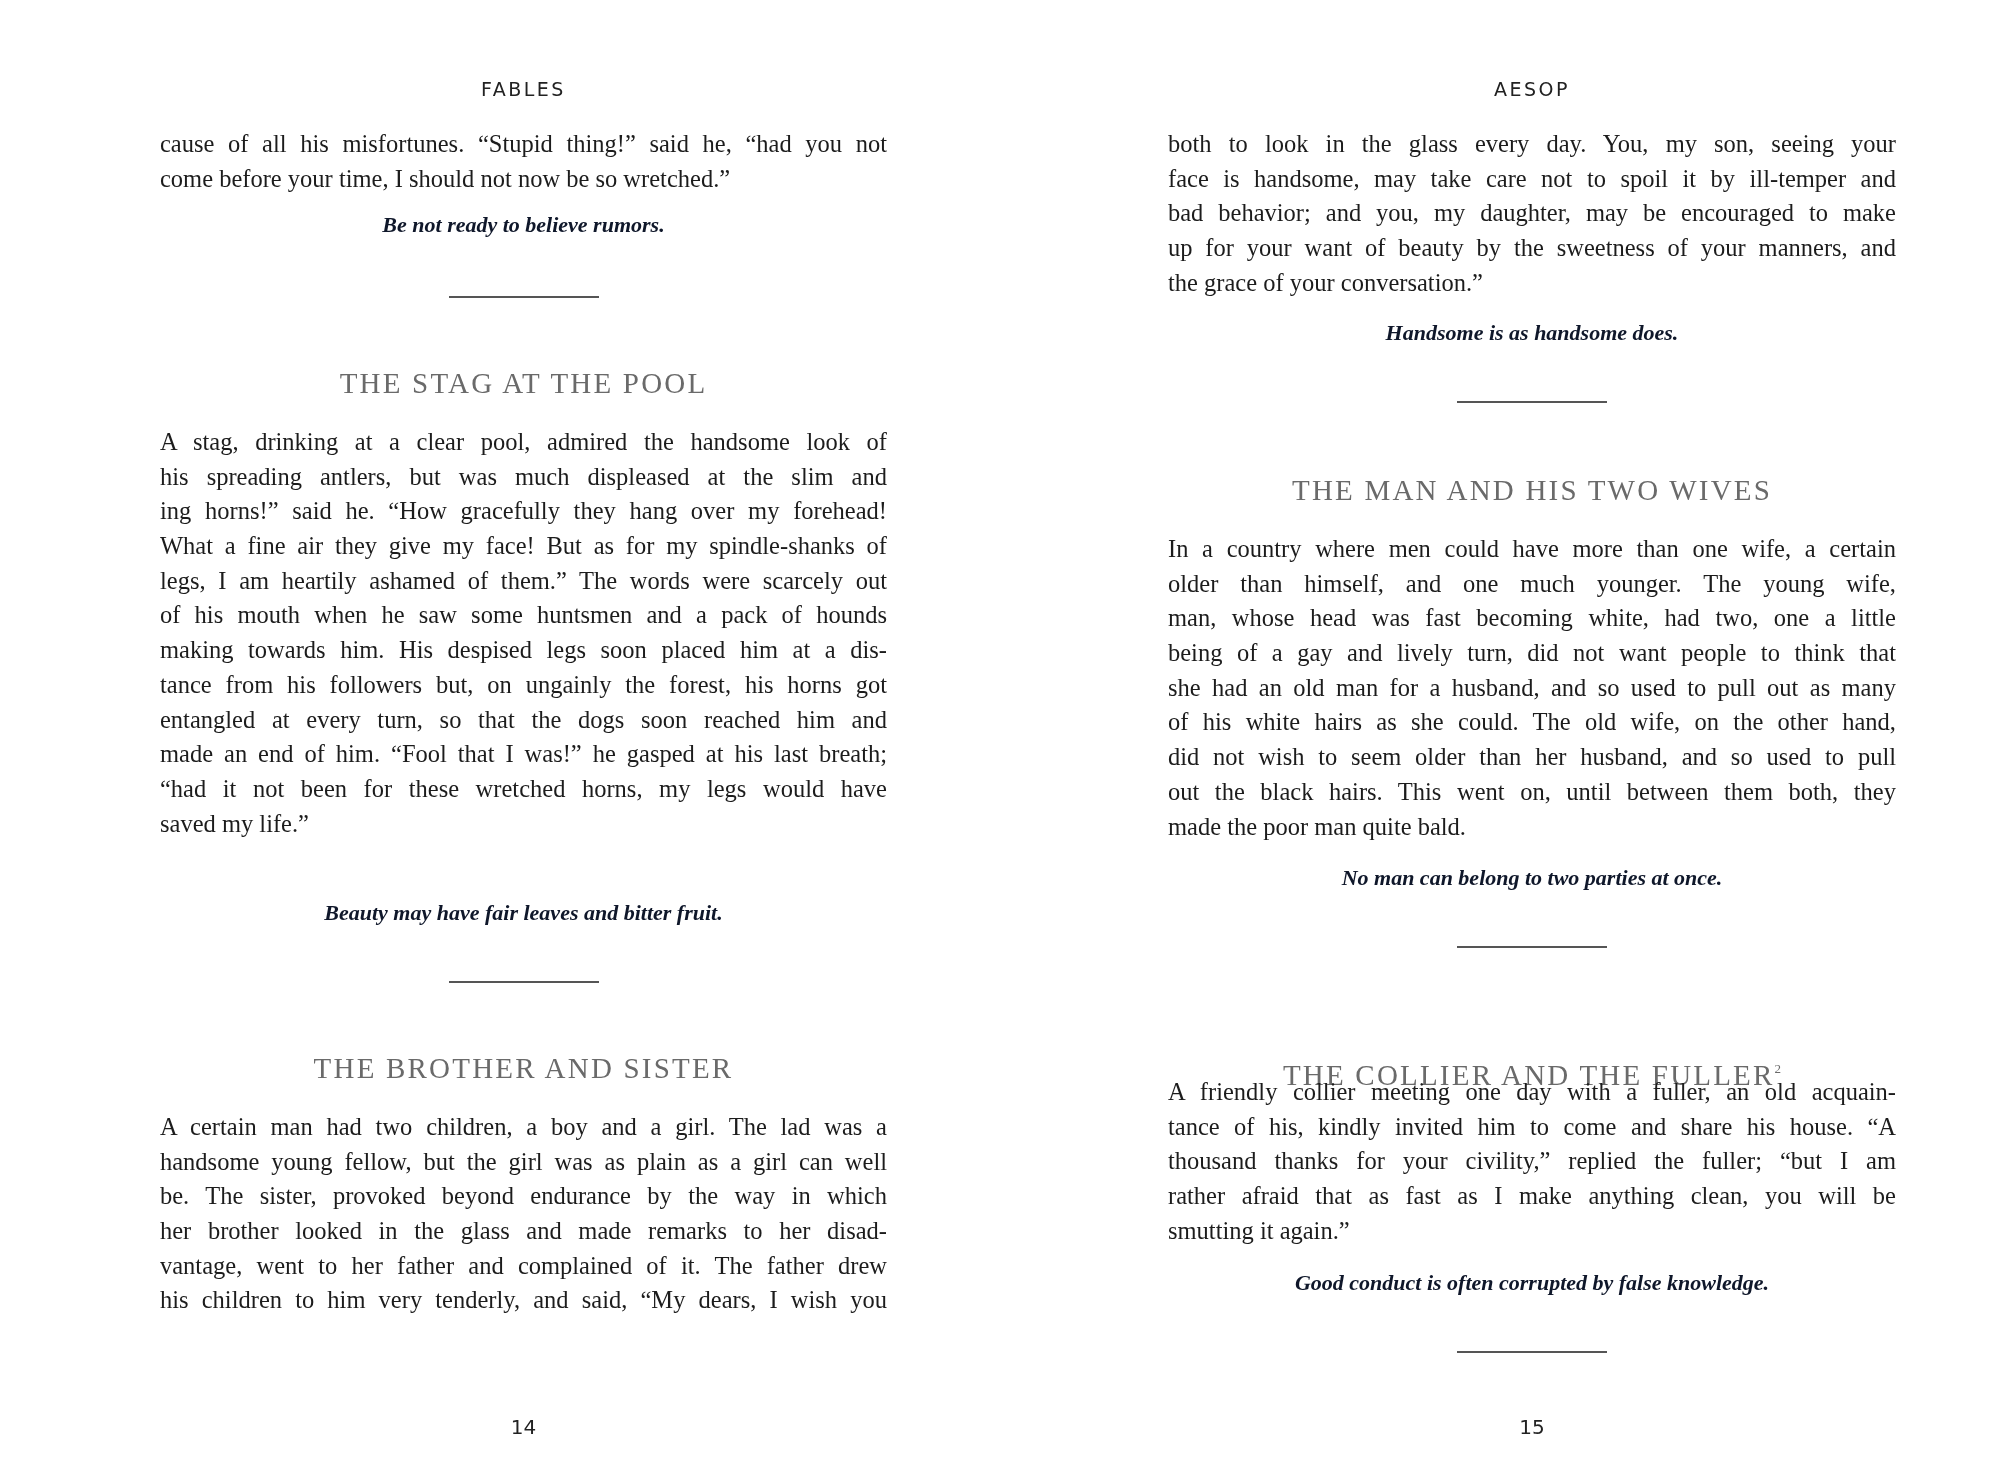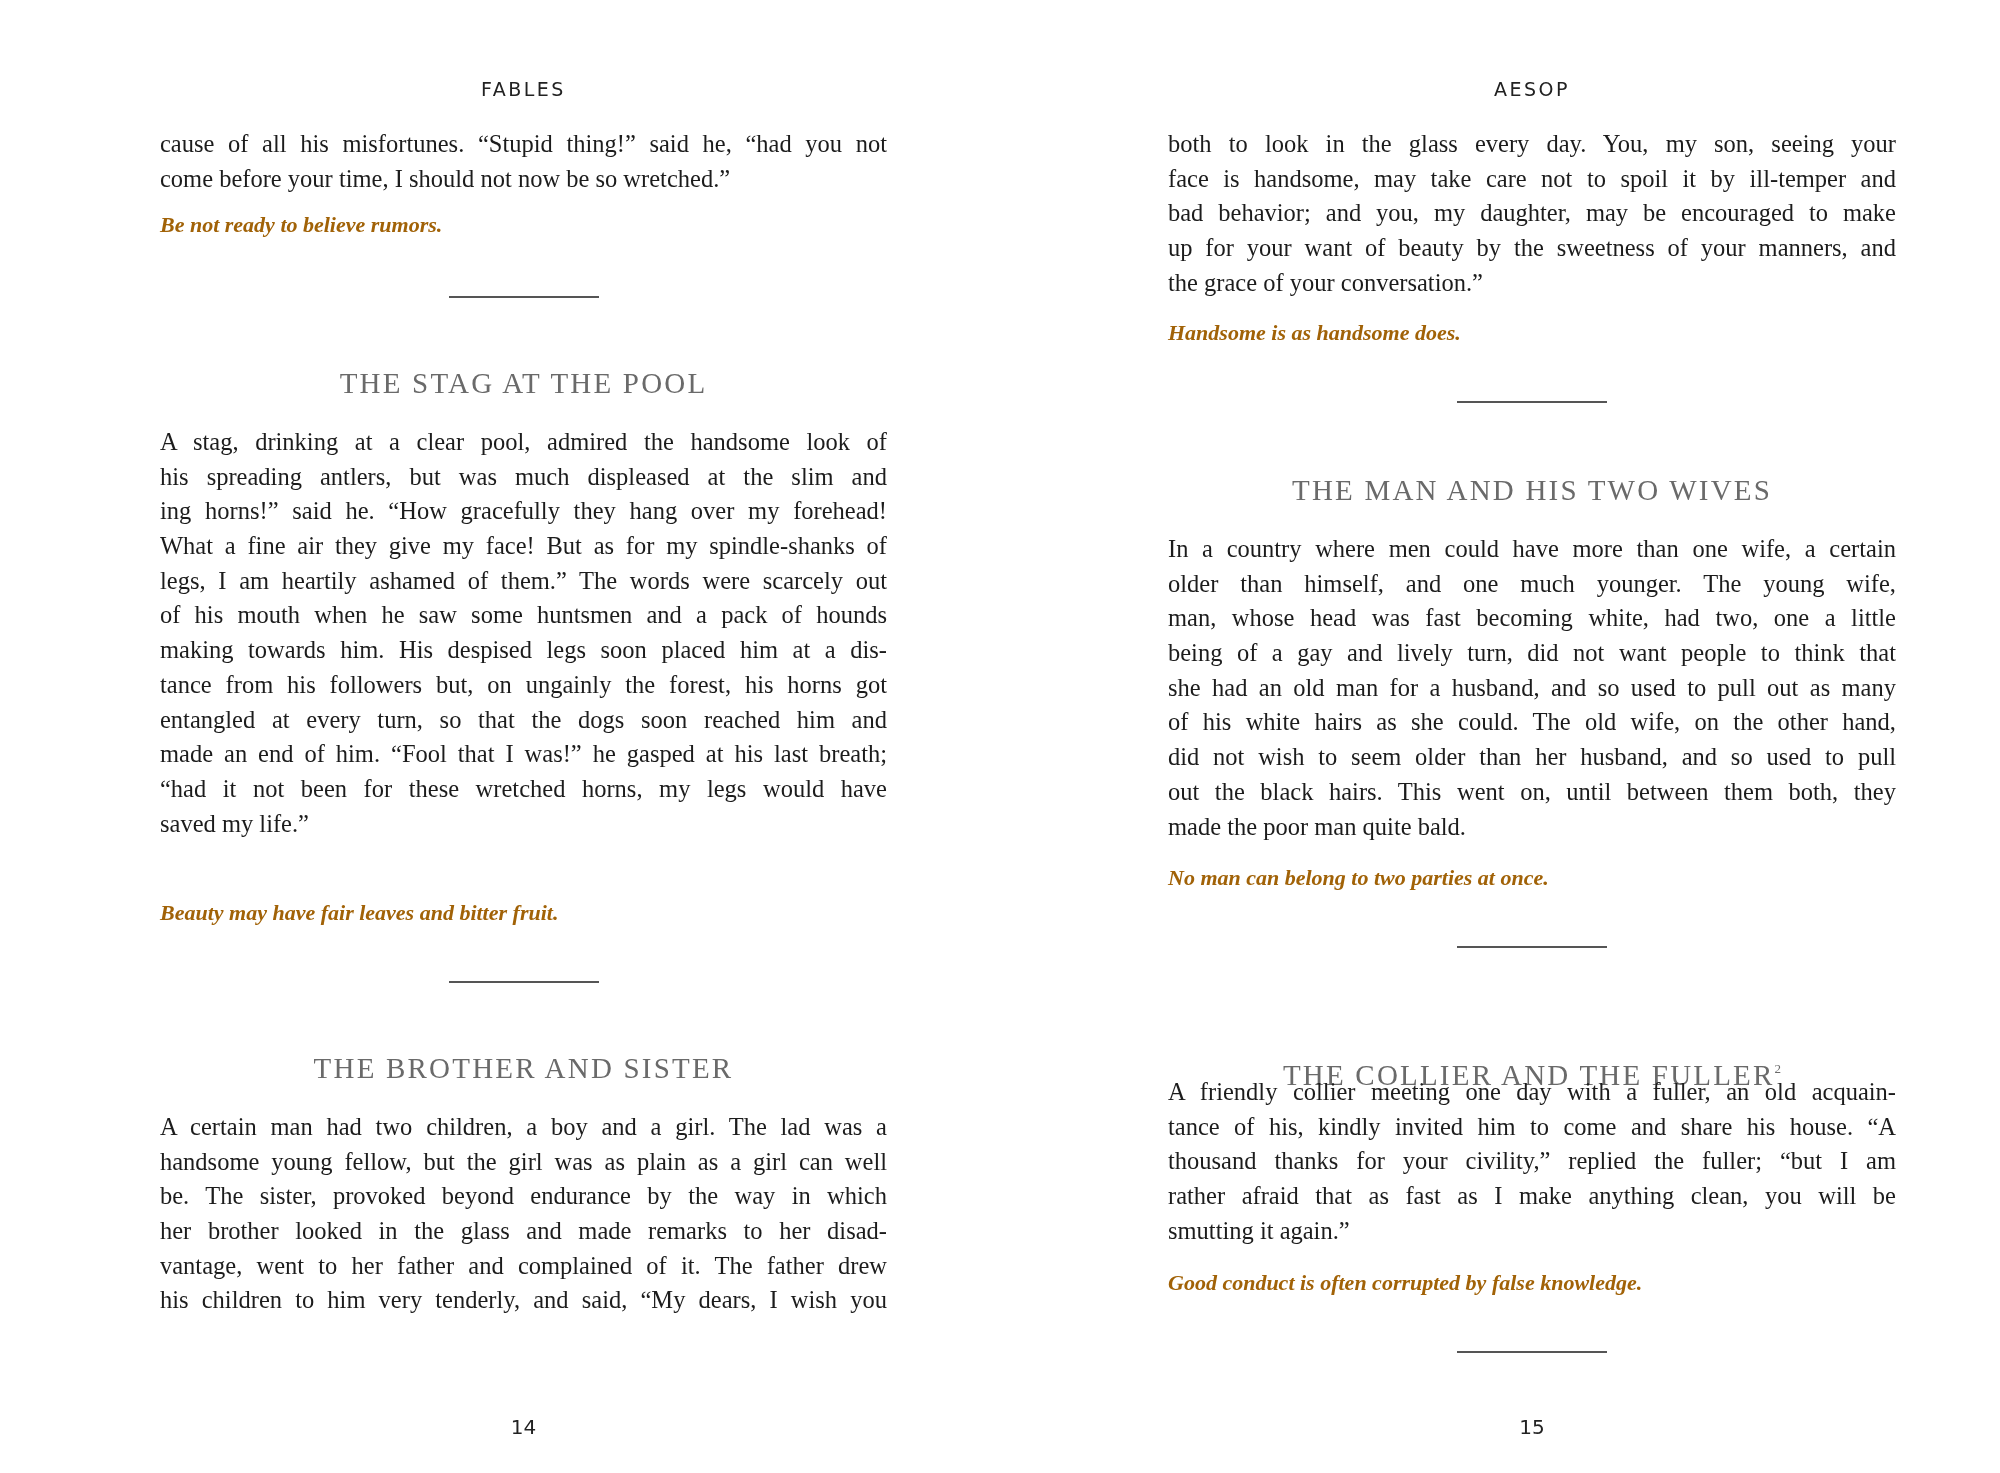--- a/index.html
+++ b/index.html
@@ -14,21 +14,21 @@
     text-align: center; line-height: 24px;
   }
   .body-text {
     font-family: "Liberation Serif", serif;
     font-size: 24.5px; color: #1c1c1c; line-height: 34.7px;
   }
   .line { display: block; height: 34.7px; white-space: nowrap; text-align: justify; text-align-last: justify; }
   .line.last { text-align-last: left; }
   .moral {
     font-family: "Liberation Serif", serif; font-style: italic; font-weight: bold;
-    font-size: 22px; color: #a16207; line-height: 30px;
+    font-size: 22px; color: #0f172a; text-align: center; line-height: 30px;
   }
   .heading {
     font-family: "Liberation Serif", serif; font-size: 29px; letter-spacing: 2.2px;
     color: #6a6a6a; text-align: center; line-height: 36px;
   }
   .heading sup { font-size: 13px; letter-spacing: 0; vertical-align: 12px; }
   .divider { position: absolute; height: 2px; background: #555; width: 150px; left: 289px; }
   .page.right .divider { left: 289px; }
   .folio {
     font-family: "DejaVu Sans", "Liberation Sans", sans-serif;

